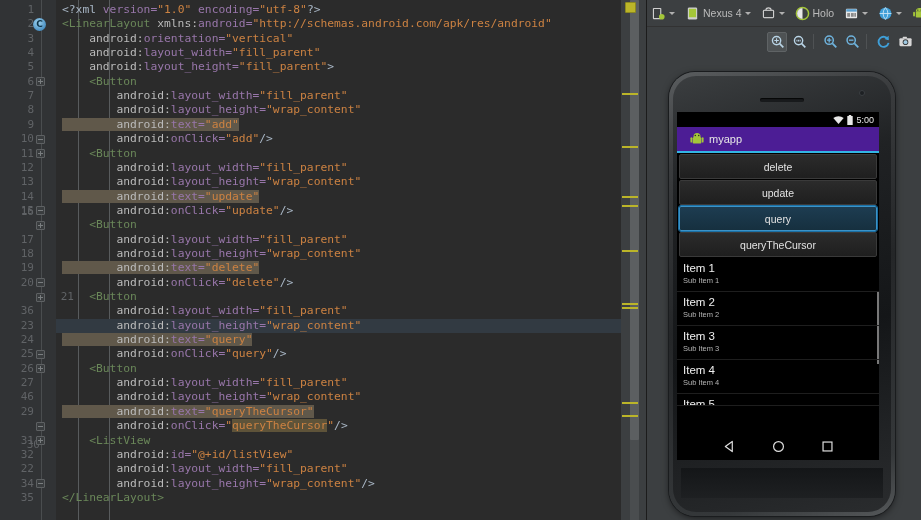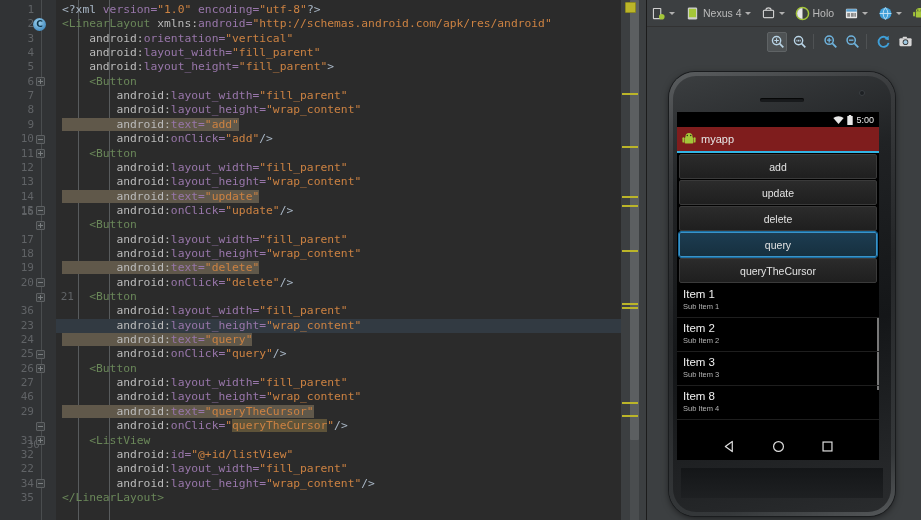--- a/index.html
+++ b/index.html
@@ -180,22 +180,22 @@
     padding-right: 5px; gap: 3px;
   }
   .sb-time {
     color: #e8e8e8; font-size: 9px;
     font-family: "Liberation Sans", sans-serif;
   }
   .wifi-ico { width: 11px; height: 8px; }
   .batt-ico { width: 6px; height: 10px; }
 
   .actionbar {
-    position: relative; height: 26px; background: #7f1d1d;
-    display: flex; align-items: center; padding-left: 5px; gap: 5px;
+    position: relative; height: 26px; background: #4c1d95;
+    display: flex; align-items: center; padding-left: 13px; gap: 5px;
     border-bottom: 2px solid #33b5e5;
   }
   .app-ico { width: 14px; height: 14px; }
   .app-title {
     color: #e6e6e6; font-size: 11px;
     font-family: "Liberation Sans", sans-serif;
   }
 
   .btn {
     position: relative; height: 25px; margin: 1px 2px;
@@ -507,27 +507,24 @@
               <rect x="0.5" y="6" width="2" height="6" rx="1" fill="#a4c639"></rect>
               <rect x="13.5" y="6" width="2" height="6" rx="1" fill="#a4c639"></rect>
               <circle cx="6" cy="4" r="0.8" fill="#1a1a1a"></circle>
               <circle cx="10" cy="4" r="0.8" fill="#1a1a1a"></circle>
             </svg>
             <span class="app-title">myapp</span>
           </div>
 
           <div id="btn-host">
               <div class="btn">
-                <span>add</span>
+                <span>delete</span>
               </div>
               <div class="btn">
                 <span>update</span>
-              </div>
-              <div class="btn">
-                <span>delete</span>
               </div>
               <div class="btn selected">
                 <span>query</span>
               </div>
               <div class="btn">
                 <span>queryTheCursor</span>
               </div>
             </div>
 
           <div class="list" id="list-host">
@@ -538,22 +535,25 @@
               </div>
               <div class="li">
                 <div class="li-title">Item 2</div>
                 <div class="li-sub">Sub Item 2</div>
               </div>
               <div class="li">
                 <div class="li-title">Item 3</div>
                 <div class="li-sub">Sub Item 3</div>
               </div>
               <div class="li">
-                <div class="li-title">Item 8</div>
+                <div class="li-title">Item 4</div>
                 <div class="li-sub">Sub Item 4</div>
+              </div>
+              <div class="li partial">
+                <div class="li-title">Item 5</div>
               </div>
             </div>
 
           <div class="navbar">
             <svg class="nav-ico" viewBox="0 0 14 14">
               <path d="M10 1.5 L2.5 7 L10 12.5 Z" fill="none" stroke="#dcdcdc" stroke-width="1.3" stroke-linejoin="round"></path>
             </svg>
             <svg class="nav-ico" viewBox="0 0 14 14">
               <circle cx="7" cy="7" r="5.3" fill="none" stroke="#dcdcdc" stroke-width="1.3"></circle>
             </svg>

